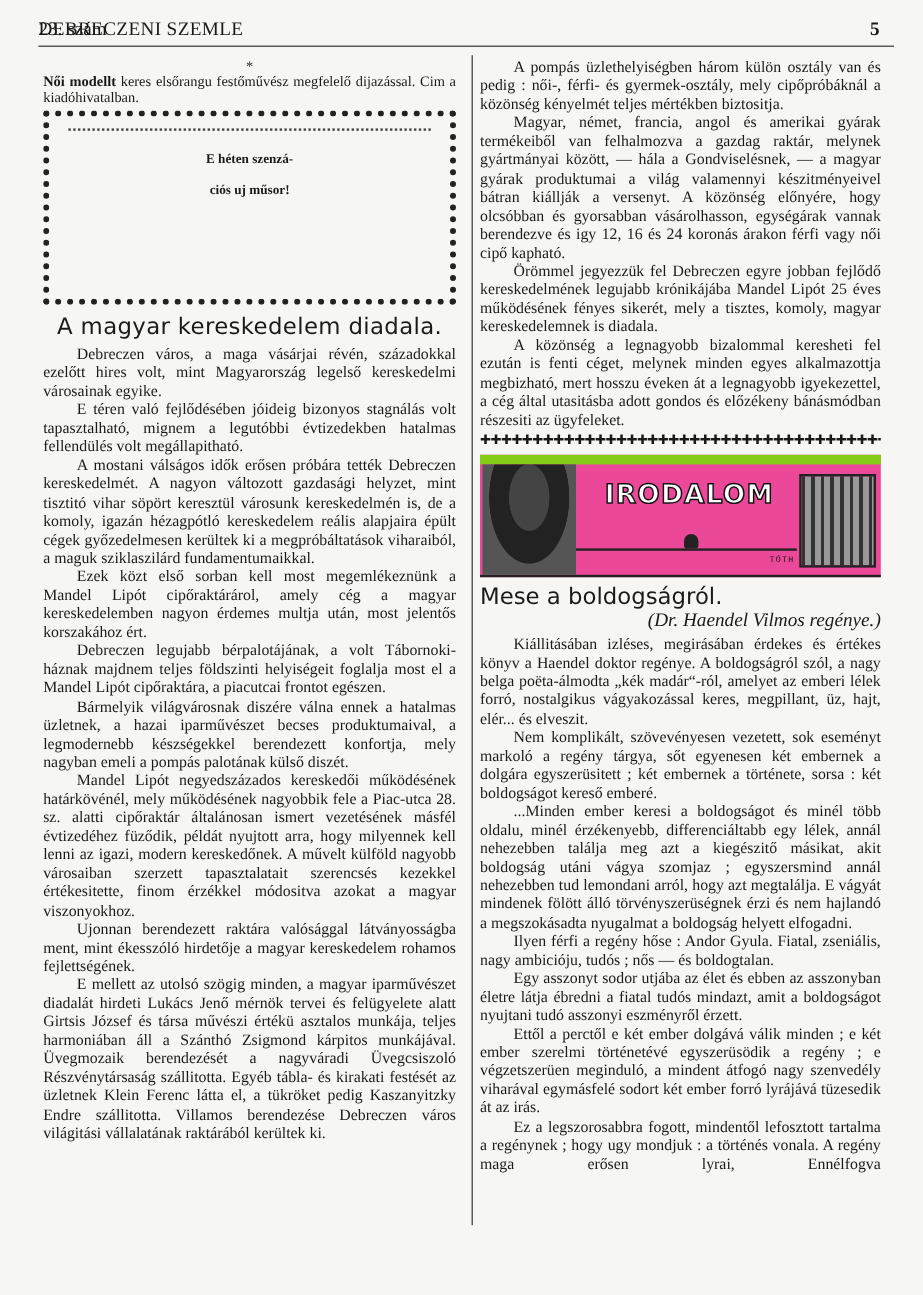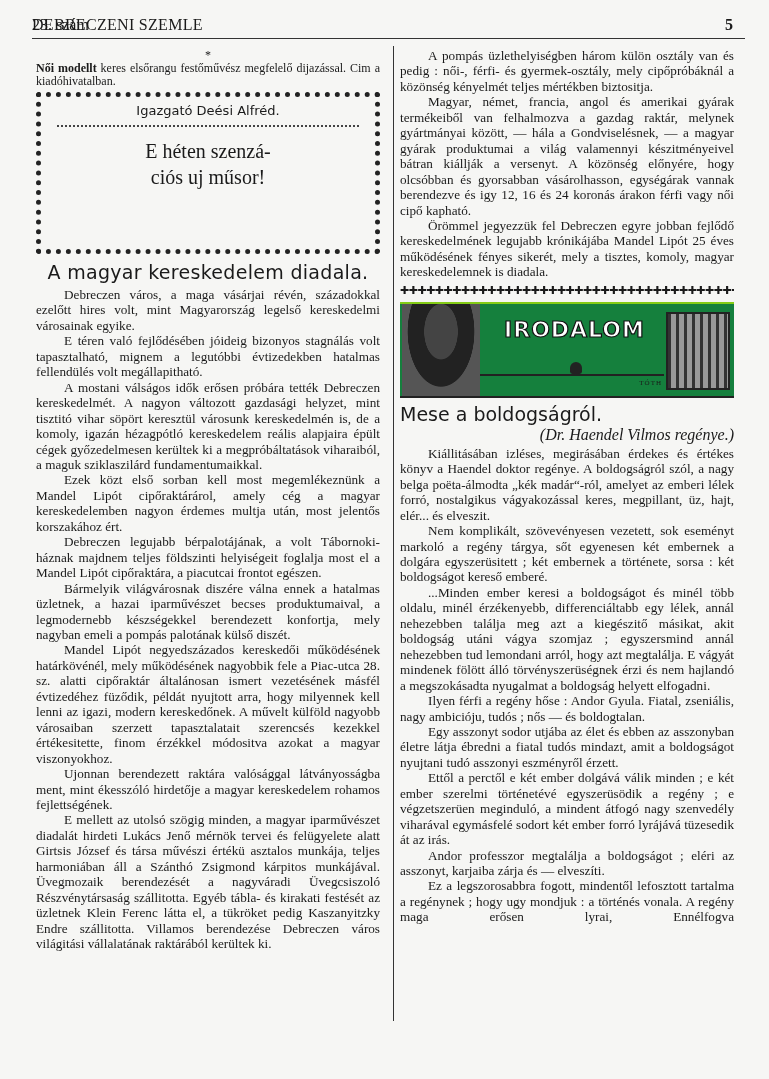--- a/index.html
+++ b/index.html
@@ -41,71 +41,70 @@
     height:162px;
     border:5px dotted #222;
     border-radius:3px;
     padding:4px 6px;
     box-sizing:border-box;
     text-align:center;
   }
   .ad-title { font-family:"DejaVu Sans", sans-serif; font-size:29px; line-height:34px; margin-top:2px; letter-spacing:0.5px; }
   .ad-sub { font-family:"DejaVu Sans", sans-serif; font-size:13px; line-height:16px; margin-top:2px; }
   .ad-dots { border-bottom:2px dotted #444; margin:6px 10px 0; }
-  .ad-main { font-weight:normal; font-size:20px; line-height:20px; margin-top:14px; }
+  .ad-main { font-weight:bold; font-size:11px; line-height:20px; margin-top:14px; }
 
   .article-title {
     font-family:"DejaVu Sans", sans-serif; font-size:19px; line-height:24px;
     text-align:center; margin:6px 0 3px; letter-spacing:0.3px;
   }
   .crossrule { font-size:11px; letter-spacing:-0.5px; overflow:hidden; white-space:nowrap; margin:4px 0 6px; line-height:12px; }
 
   .banner {
     position:relative; height:92px; margin:6px 0 4px;
-    border-top:2px solid #84cc16; border-bottom:2px solid #222;
-    background:#15803d;
+    border-top:8px solid #84cc16; border-bottom:2px solid #222;
+    background:#ec4899;
   }
   .banner .man {
     position:absolute; left:2px; top:0; width:78px; height:92px;
     background:radial-gradient(ellipse at 50% 30%, #444 0 30%, #222 31% 60%, #555 61%);
   }
   .banner .shelf {
     position:absolute; right:4px; top:8px; width:60px; height:74px;
     border:2px solid #222;
     background:repeating-linear-gradient(90deg,#333 0 3px,#999 3px 8px);
   }
   .banner .desk { position:absolute; left:80px; right:70px; top:70px; height:2px; background:#222; }
   .banner .inkpot { position:absolute; left:170px; top:58px; width:12px; height:12px; border-radius:50% 50% 20% 20%; background:#222; }
   .banner .label {
     position:absolute; left:104px; top:18px;
     font-family:"DejaVu Sans", sans-serif; font-size:22px; letter-spacing:1px;
     color:#fff; -webkit-text-stroke:1.2px #111; font-weight:bold;
   }
-  .banner .sig { position:absolute; right:72px; bottom:4px; font-size:7px; letter-spacing:1px; font-family:Liberation Serif, serif; }
+  .banner .sig { position:absolute; right:72px; bottom:4px; font-size:7px; letter-spacing:1px; font-family:Liberation Mono, monospace; }
 
   .review-title { font-family:"DejaVu Sans", sans-serif; font-size:19px; line-height:24px; margin-top:4px; }
   .review-sub { text-align:right; font-style:italic; font-size:16px; line-height:18px; margin-bottom:2px; }
 </style>
 </head>
 <body>
 
 <div class="header">
   <span class="left">23. szám</span>
   <span class="center">DEBRECZENI SZEMLE</span>
   <span class="right">5</span>
 </div>
 
 <div class="colrule"></div>
 
 <div class="col left">
   <div class="star">*</div>
   <p class="small-ad"><b>Női modellt</b><span> keres elsőrangu festőművész megfelelő dijazással. Cim a kiadóhivatalban.</span></p>
 
   <div class="ad-box">
-    <div class="ad-sub">Igazgató Deési Alfréd.</div>
     <div class="ad-dots"></div>
     <div class="ad-main">E héten szenzá-</div>
     <div class="ad-main" style="margin-top:6px">ciós uj műsor!</div>
   </div>
 
   <div class="article-title">A magyar kereskedelem diadala.</div>
   <p class="ind">Debreczen város, a maga vásárjai révén, századokkal ezelőtt hires volt, mint Magyarország legelső kereskedelmi városainak egyike.</p>
   <p class="ind">E téren való fejlődésében jóideig bizonyos stagnálás volt tapasztalható, mignem a legutóbbi évtizedekben hatalmas fellendülés volt megállapitható.</p>
   <p class="ind">A mostani válságos idők erősen próbára tették Debreczen kereskedelmét. A nagyon változott gazdasági helyzet, mint tisztitó vihar söpört keresztül városunk kereskedelmén is, de a komoly, igazán hézagpótló kereskedelem reális alapjaira épült cégek győzedelmesen kerültek ki a megpróbáltatások viharaiból, a maguk sziklaszilárd fundamentumaikkal.</p>
   <p class="ind">Ezek közt első sorban kell most megemlékeznünk a Mandel Lipót cipőraktárárol, amely cég a magyar kereskedelemben nagyon érdemes multja után, most jelentős korszakához ért.</p>
@@ -113,34 +112,34 @@
   <p class="ind">Bármelyik világvárosnak diszére válna ennek a hatalmas üzletnek, a hazai iparművészet becses produktumaival, a legmodernebb készségekkel berendezett konfortja, mely nagyban emeli a pompás palotának külső diszét.</p>
   <p class="ind">Mandel Lipót negyedszázados kereskedői működésének határkövénél, mely működésének nagyobbik fele a Piac-utca 28. sz. alatti cipőraktár általánosan ismert vezetésének másfél évtizedéhez füződik, példát nyujtott arra, hogy milyennek kell lenni az igazi, modern kereskedőnek. A művelt külföld nagyobb városaiban szerzett tapasztalatait szerencsés kezekkel értékesitette, finom érzékkel módositva azokat a magyar viszonyokhoz.</p>
   <p class="ind">Ujonnan berendezett raktára valósággal látványosságba ment, mint ékesszóló hirdetője a magyar kereskedelem rohamos fejlettségének.</p>
   <p class="ind">E mellett az utolsó szögig minden, a magyar iparművészet diadalát hirdeti Lukács Jenő mérnök tervei és felügyelete alatt Girtsis József és társa művészi értékü asztalos munkája, teljes harmoniában áll a Szánthó Zsigmond kárpitos munkájával. Üvegmozaik berendezését a nagyváradi Üvegcsiszoló Részvénytársaság szállitotta. Egyéb tábla- és kirakati festését az üzletnek Klein Ferenc látta el, a tükröket pedig Kaszanyitzky Endre szállitotta. Villamos berendezése Debreczen város világitási vállalatának raktárából kerültek ki.</p>
 </div>
 
 <div class="col right">
   <p class="ind">A pompás üzlethelyiségben három külön osztály van és pedig : női-, férfi- és gyermek-osztály, mely cipőpróbáknál a közönség kényelmét teljes mértékben biztositja.</p>
   <p class="ind">Magyar, német, francia, angol és amerikai gyárak termékeiből van felhalmozva a gazdag raktár, melynek gyártmányai között, — hála a Gondviselésnek, — a magyar gyárak produktumai a világ valamennyi készitményeivel bátran kiállják a versenyt. A közönség előnyére, hogy olcsóbban és gyorsabban vásárolhasson, egységárak vannak berendezve és igy 12, 16 és 24 koronás árakon férfi vagy női cipő kapható.</p>
   <p class="ind">Örömmel jegyezzük fel Debreczen egyre jobban fejlődő kereskedelmének legujabb krónikájába Mandel Lipót 25 éves működésének fényes sikerét, mely a tisztes, komoly, magyar kereskedelemnek is diadala.</p>
+  <p class="ind">A közönség a legnagyobb bizalommal keresheti fel ezután is fenti céget, melynek minden egyes alkalmazottja megbizható, mert hosszu éveken át a legnagyobb igyekezettel, a cég által utasitásba adott gondos és előzékeny bánásmódban részesiti az ügyfeleket.</p>
   <div class="crossrule">✚✚✚✚✚✚✚✚✚✚✚✚✚✚✚✚✚✚✚✚✚✚✚✚✚✚✚✚✚✚✚✚✚✚✚✚✚✚✚✚</div>
 
   <div class="banner">
     <div class="man"></div>
     <div class="label">IRODALOM</div>
     <div class="desk"></div>
     <div class="inkpot"></div>
     <div class="shelf"></div>
     <div class="sig">TÓTH</div>
   </div>
 
   <div class="review-title">Mese a boldogságról.</div>
   <div class="review-sub">(Dr. Haendel Vilmos regénye.)</div>
   <p class="ind">Kiállitásában izléses, megirásában érdekes és értékes könyv a Haendel doktor regénye. A boldogságról szól, a nagy belga poëta-álmodta „kék madár“-ról, amelyet az emberi lélek forró, nostalgikus vágyakozással keres, megpillant, üz, hajt, elér... és elveszit.</p>
   <p class="ind">Nem komplikált, szövevényesen vezetett, sok eseményt markoló a regény tárgya, sőt egyenesen két embernek a dolgára egyszerüsitett ; két embernek a története, sorsa : két boldogságot kereső emberé.</p>
   <p class="ind">...Minden ember keresi a boldogságot és minél több oldalu, minél érzékenyebb, differenciáltabb egy lélek, annál nehezebben találja meg azt a kiegészitő másikat, akit boldogság utáni vágya szomjaz ; egyszersmind annál nehezebben tud lemondani arról, hogy azt megtalálja. E vágyát mindenek fölött álló törvényszerüségnek érzi és nem hajlandó a megszokásadta nyugalmat a boldogság helyett elfogadni.</p>
   <p class="ind">Ilyen férfi a regény hőse : Andor Gyula. Fiatal, zseniális, nagy ambicióju, tudós ; nős — és boldogtalan.</p>
   <p class="ind">Egy asszonyt sodor utjába az élet és ebben az asszonyban életre látja ébredni a fiatal tudós mindazt, amit a boldogságot nyujtani tudó asszonyi eszményről érzett.</p>
   <p class="ind">Ettől a perctől e két ember dolgává válik minden ; e két ember szerelmi történetévé egyszerüsödik a regény ; e végzetszerüen meginduló, a mindent átfogó nagy szenvedély viharával egymásfelé sodort két ember forró lyrájává tüzesedik át az irás.</p>
-  <p class="ind">Andor professzor megtalálja a boldogságot ; eléri az asszonyt, karjaiba zárja és — elveszíti.</p>
   <p class="ind" style="text-align-last:justify">Ez a legszorosabbra fogott, mindentől lefosztott tartalma a regénynek ; hogy ugy mondjuk : a történés vonala. A regény maga erősen lyrai, Ennélfogva</p>
 </div>
 
 </body></html>

